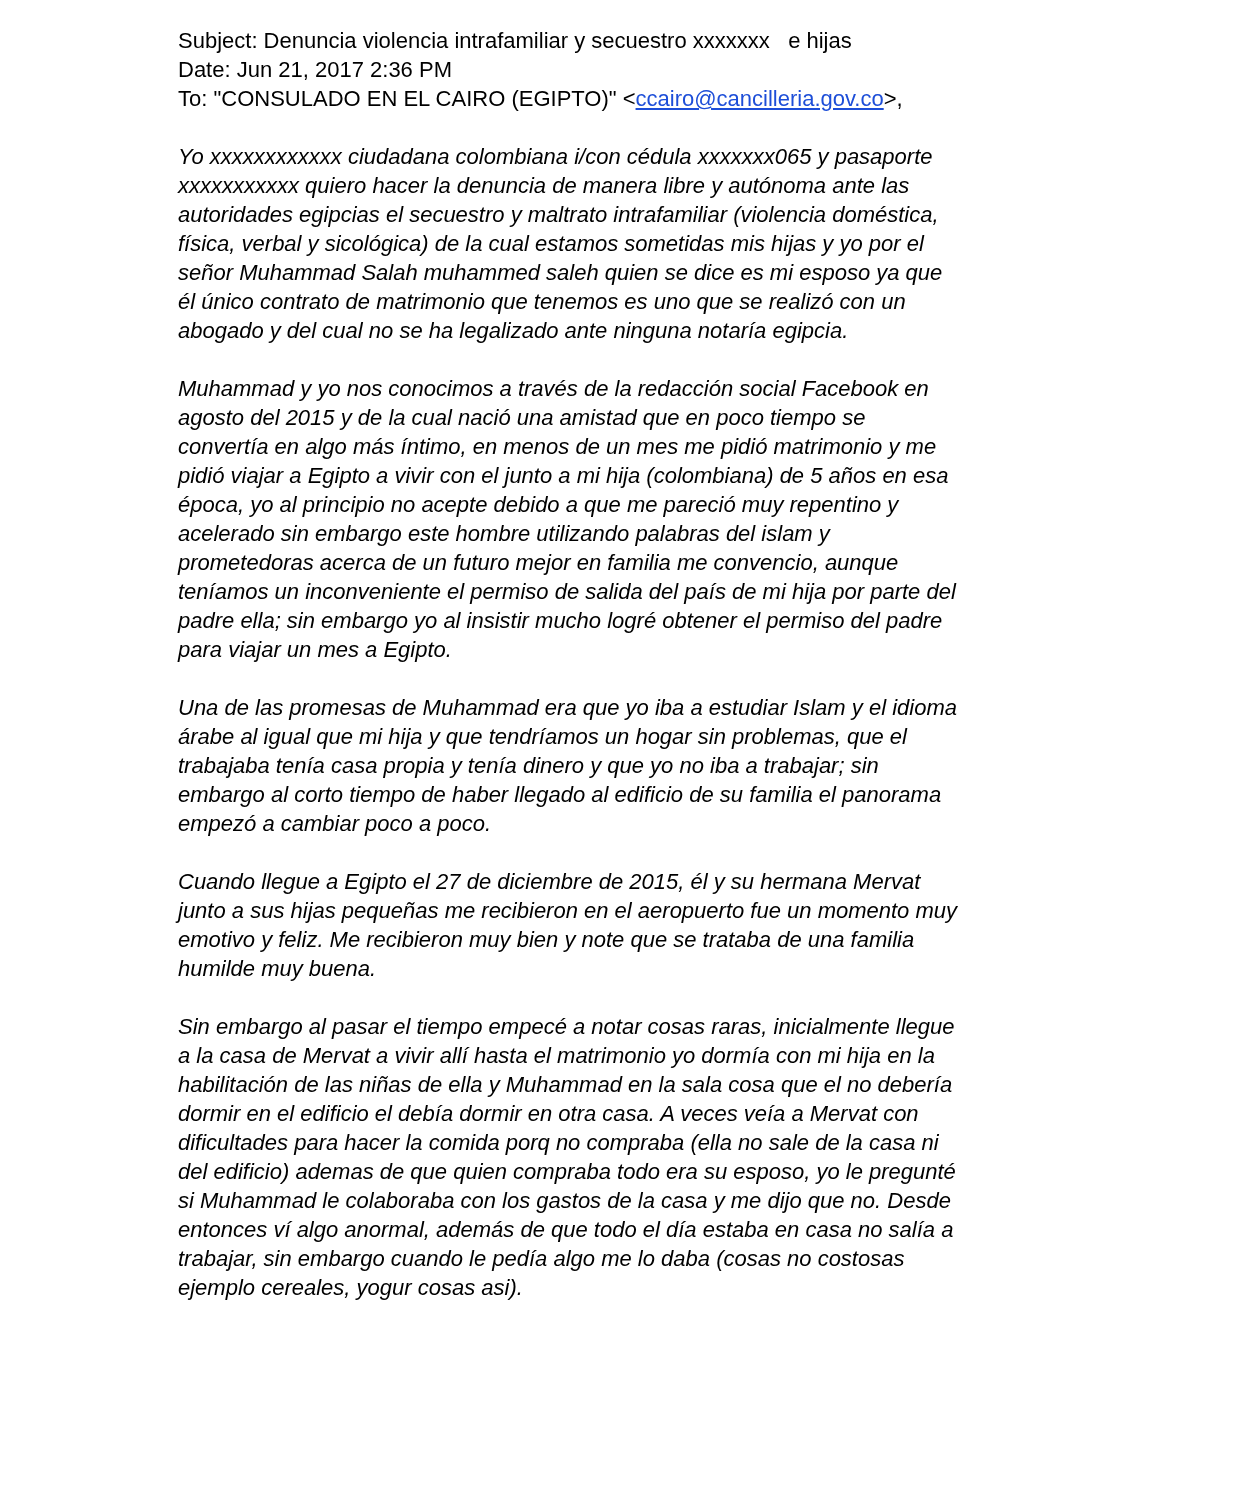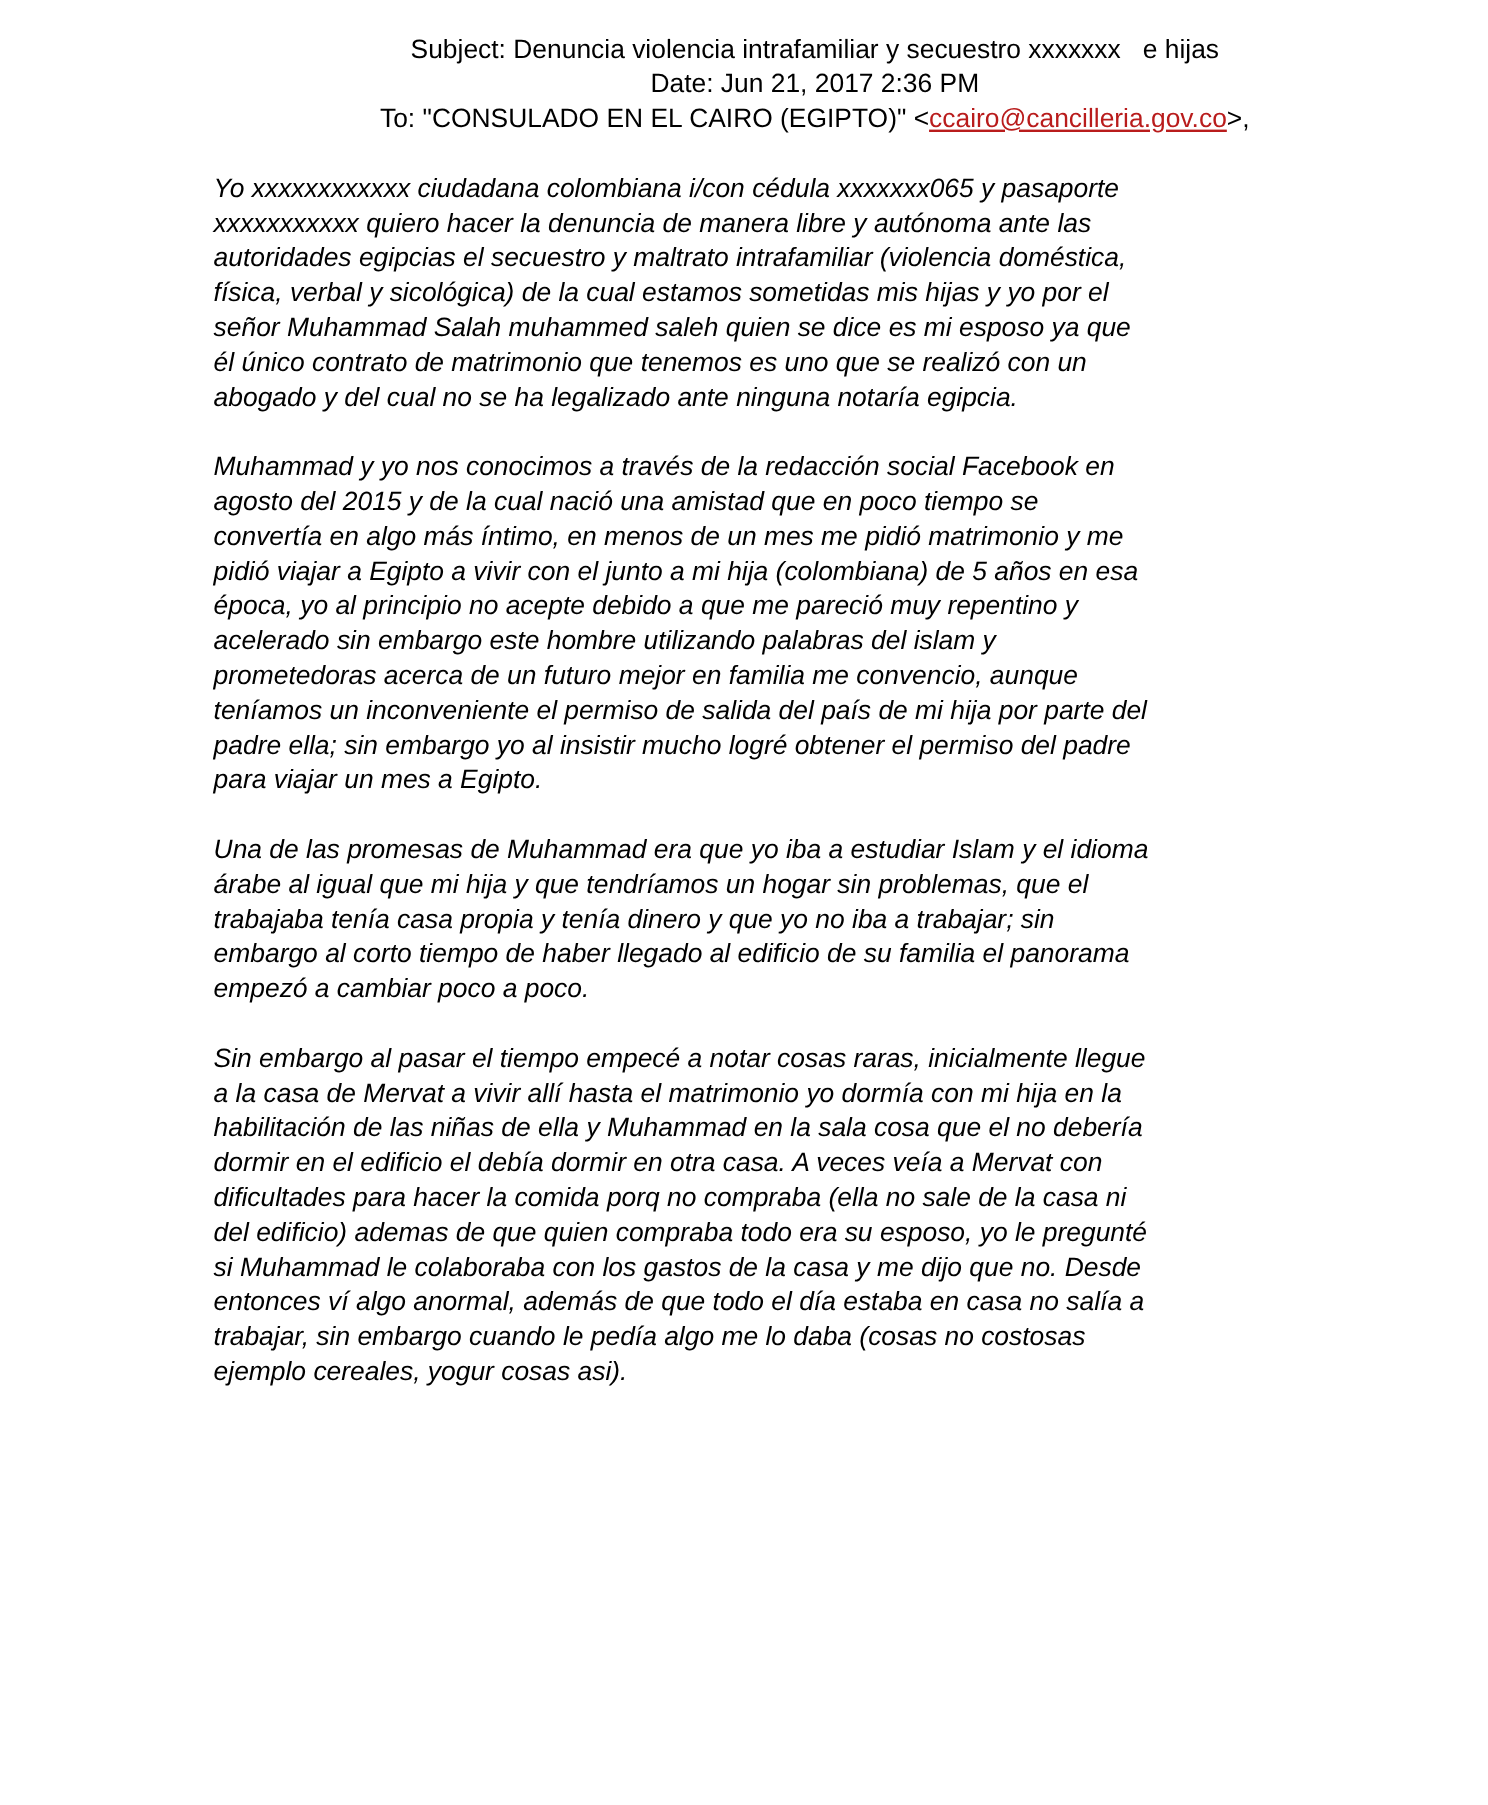--- a/index.html
+++ b/index.html
@@ -19,28 +19,27 @@
   .page {
     padding: 26px 60px 20px 178px;
     box-sizing: border-box;
   }
   .hline, .para, .greeting {
     white-space: pre-wrap;
     margin: 0;
   }
   .block {
     margin: 0 0 29px 0;
-    text-align: center;
   }
   .para {
     margin: 0 0 29px 0;
     font-style: italic;
   }
   a.email-link {
-    color: #b91c1c;
+    color: #1d4ed8;
     text-decoration: underline;
     cursor: pointer;
   }
 </style>
 </head>
 <body>
 
 <div class="page">
 
   <div class="block">
@@ -66,20 +65,24 @@
 acelerado sin embargo este hombre utilizando palabras del islam y
 prometedoras acerca de un futuro mejor en familia me convencio, aunque
 teníamos un inconveniente el permiso de salida del país de mi hija por parte del
 padre ella; sin embargo yo al insistir mucho logré obtener el permiso del padre
 para viajar un mes a Egipto.</p>
       <p class="para">Una de las promesas de Muhammad era que yo iba a estudiar Islam y el idioma
 árabe al igual que mi hija y que tendríamos un hogar sin problemas, que el
 trabajaba tenía casa propia y tenía dinero y que yo no iba a trabajar; sin
 embargo al corto tiempo de haber llegado al edificio de su familia el panorama
 empezó a cambiar poco a poco.</p>
+      <p class="para">Cuando llegue a Egipto el 27 de diciembre de 2015, él y su hermana Mervat
+junto a sus hijas pequeñas me recibieron en el aeropuerto fue un momento muy
+emotivo y feliz. Me recibieron muy bien y note que se trataba de una familia
+humilde muy buena.</p>
       <p class="para">Sin embargo al pasar el tiempo empecé a notar cosas raras, inicialmente llegue
 a la casa de Mervat a vivir allí hasta el matrimonio yo dormía con mi hija en la
 habilitación de las niñas de ella y Muhammad en la sala cosa que el no debería
 dormir en el edificio el debía dormir en otra casa. A veces veía a Mervat con
 dificultades para hacer la comida porq no compraba (ella no sale de la casa ni
 del edificio) ademas de que quien compraba todo era su esposo, yo le pregunté
 si Muhammad le colaboraba con los gastos de la casa y me dijo que no. Desde
 entonces ví algo anormal, además de que todo el día estaba en casa no salía a
 trabajar, sin embargo cuando le pedía algo me lo daba (cosas no costosas
 ejemplo cereales, yogur cosas asi).</p>

